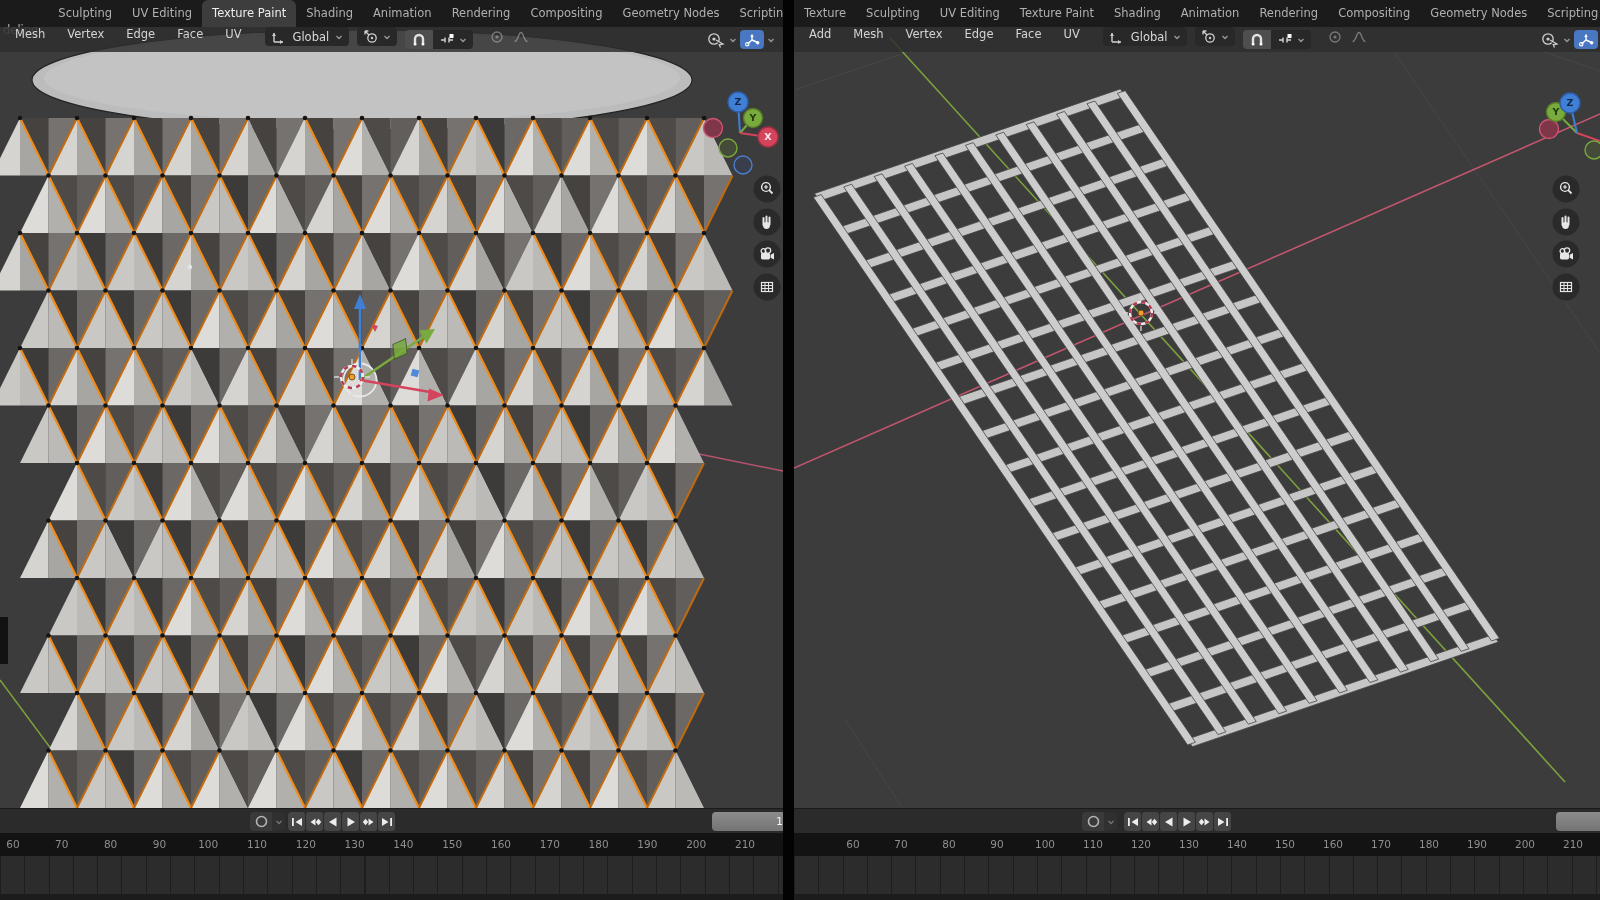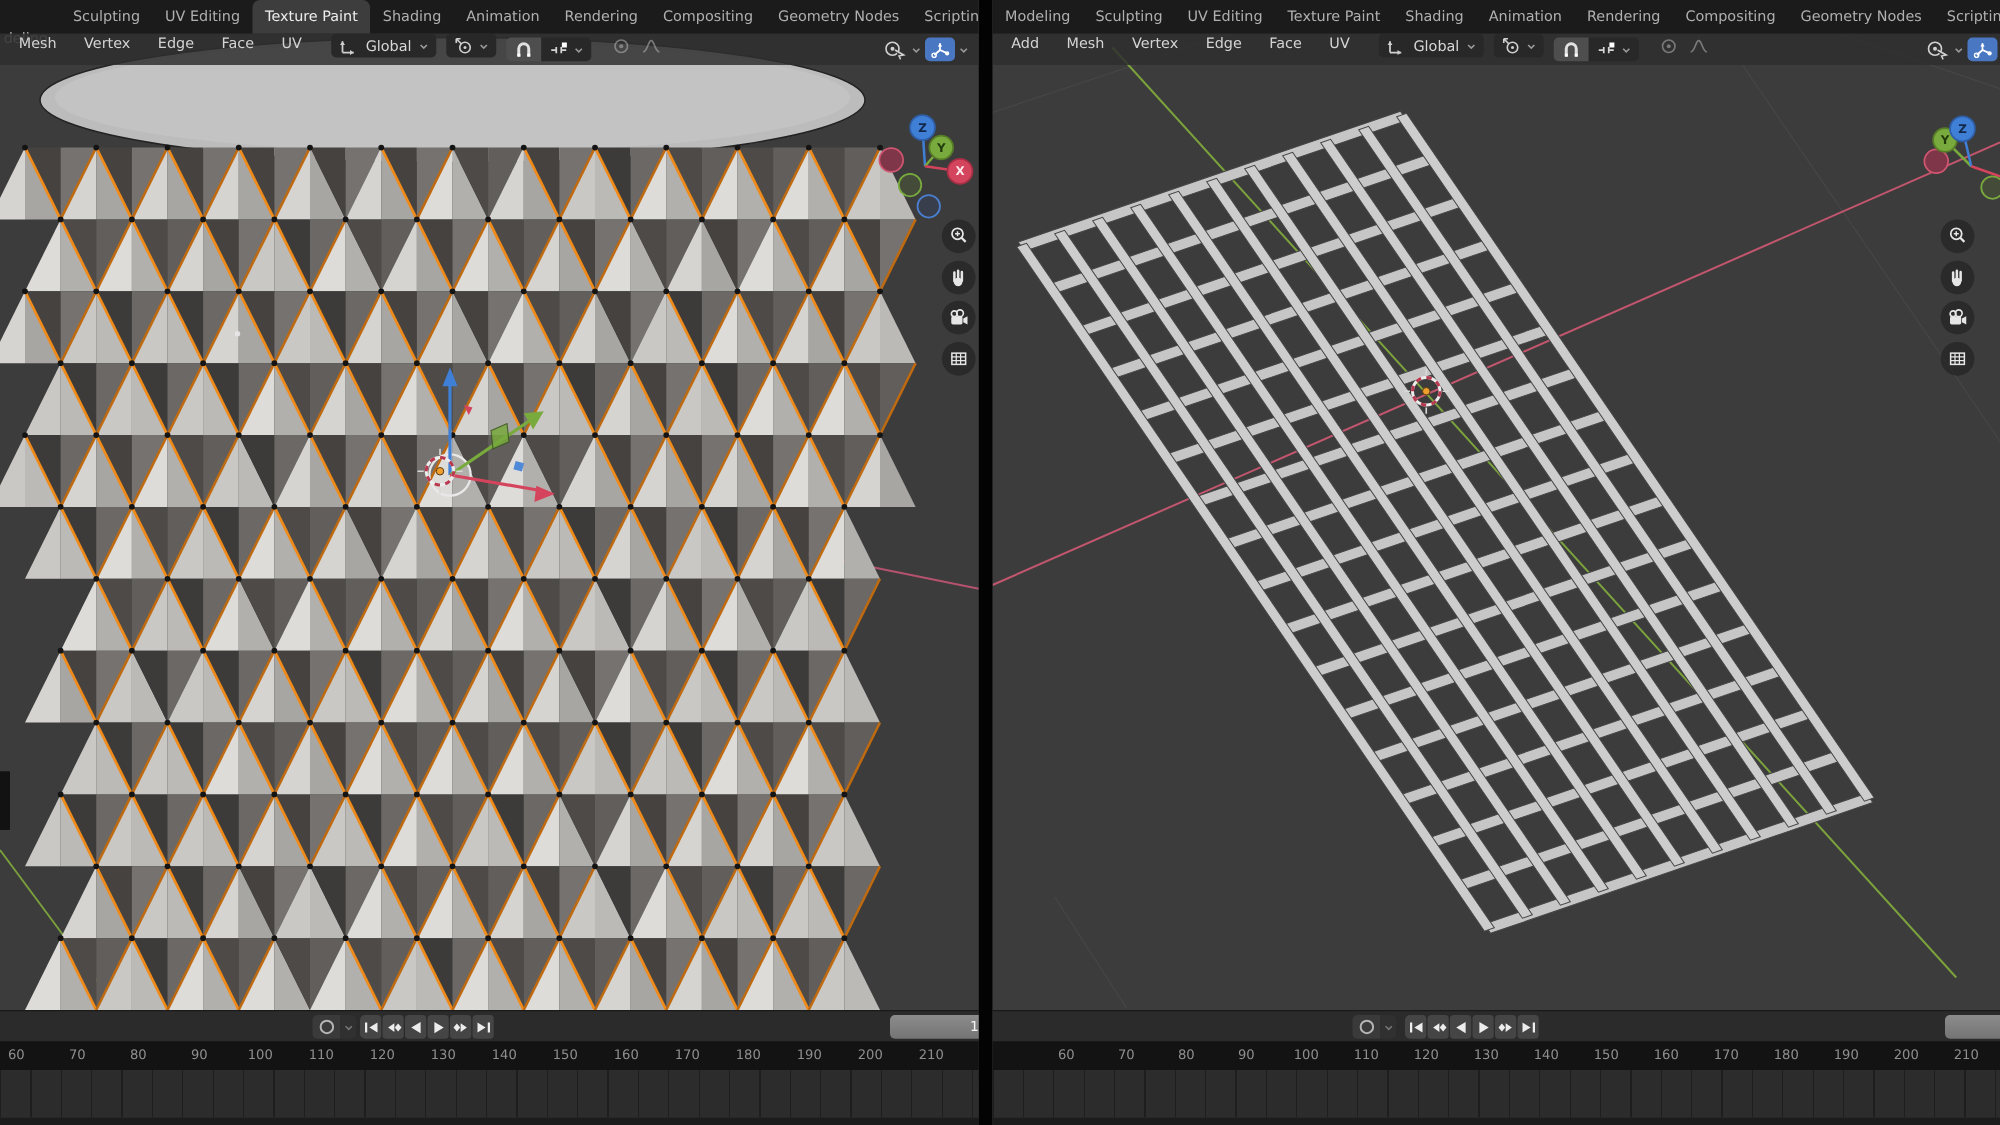--- a/index.html
+++ b/index.html
@@ -1334,21 +1334,21 @@
       <circle cx="772" cy="0" r="13.5" fill="rgba(28,28,28,0.55)"></circle>
       <g>
               <rect x="766.5" y="-4.5" width="11" height="9" fill="none" stroke="#e6e6e6" stroke-width="1.2"></rect>
               <path d="M770 -4.5 v9 M773.5 -4.5 v9 M766.5 -1.5 h11 M766.5 1.5 h11" stroke="#e6e6e6" stroke-width="1"></path>
             </g>
     </g>
         </g>
       </svg>
 
     <div class="topbar" id="rw-tabs">
-        <span class="tab">Modeling</span>
+        <span class="tab">Texture</span>
         <span class="tab">Sculpting</span>
         <span class="tab">UV Editing</span>
         <span class="tab">Texture Paint</span>
         <span class="tab">Shading</span>
         <span class="tab">Animation</span>
         <span class="tab">Rendering</span>
         <span class="tab">Compositing</span>
         <span class="tab">Geometry Nodes</span>
         <span class="tab">Scripting</span>
       </div>

